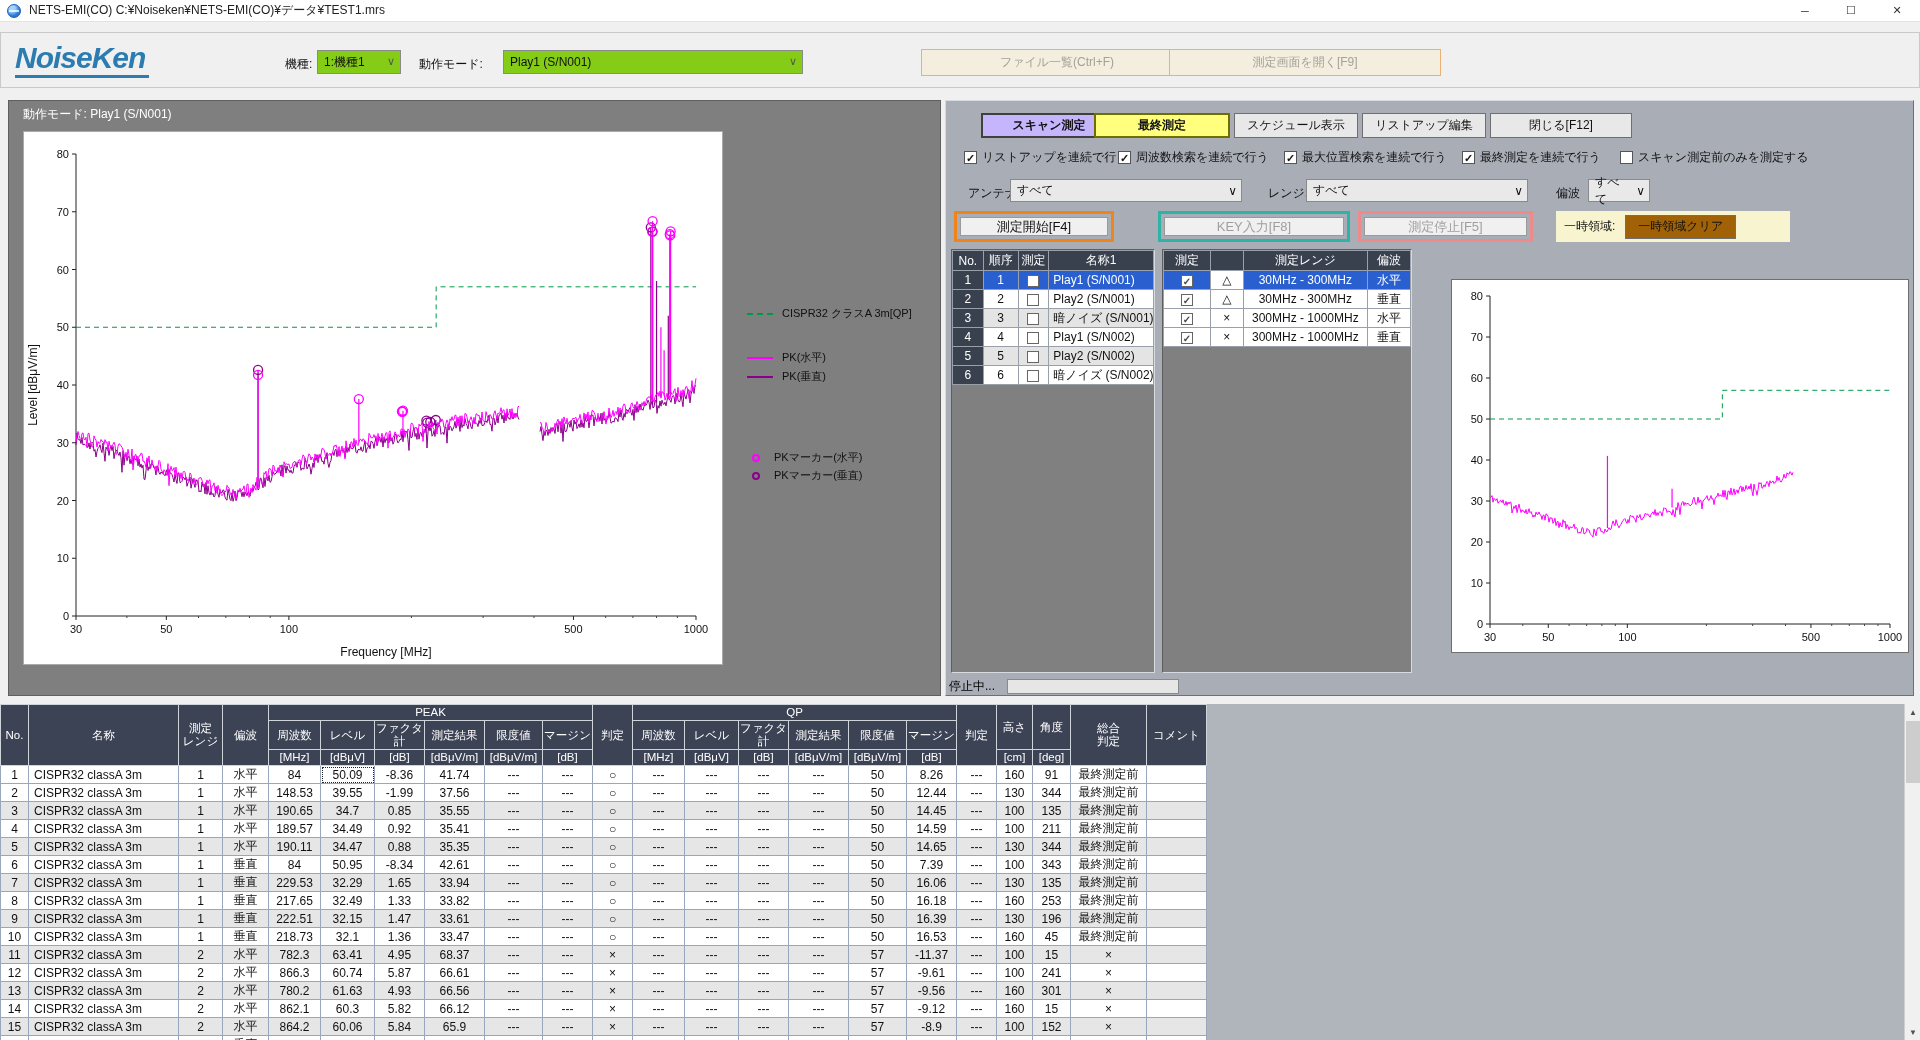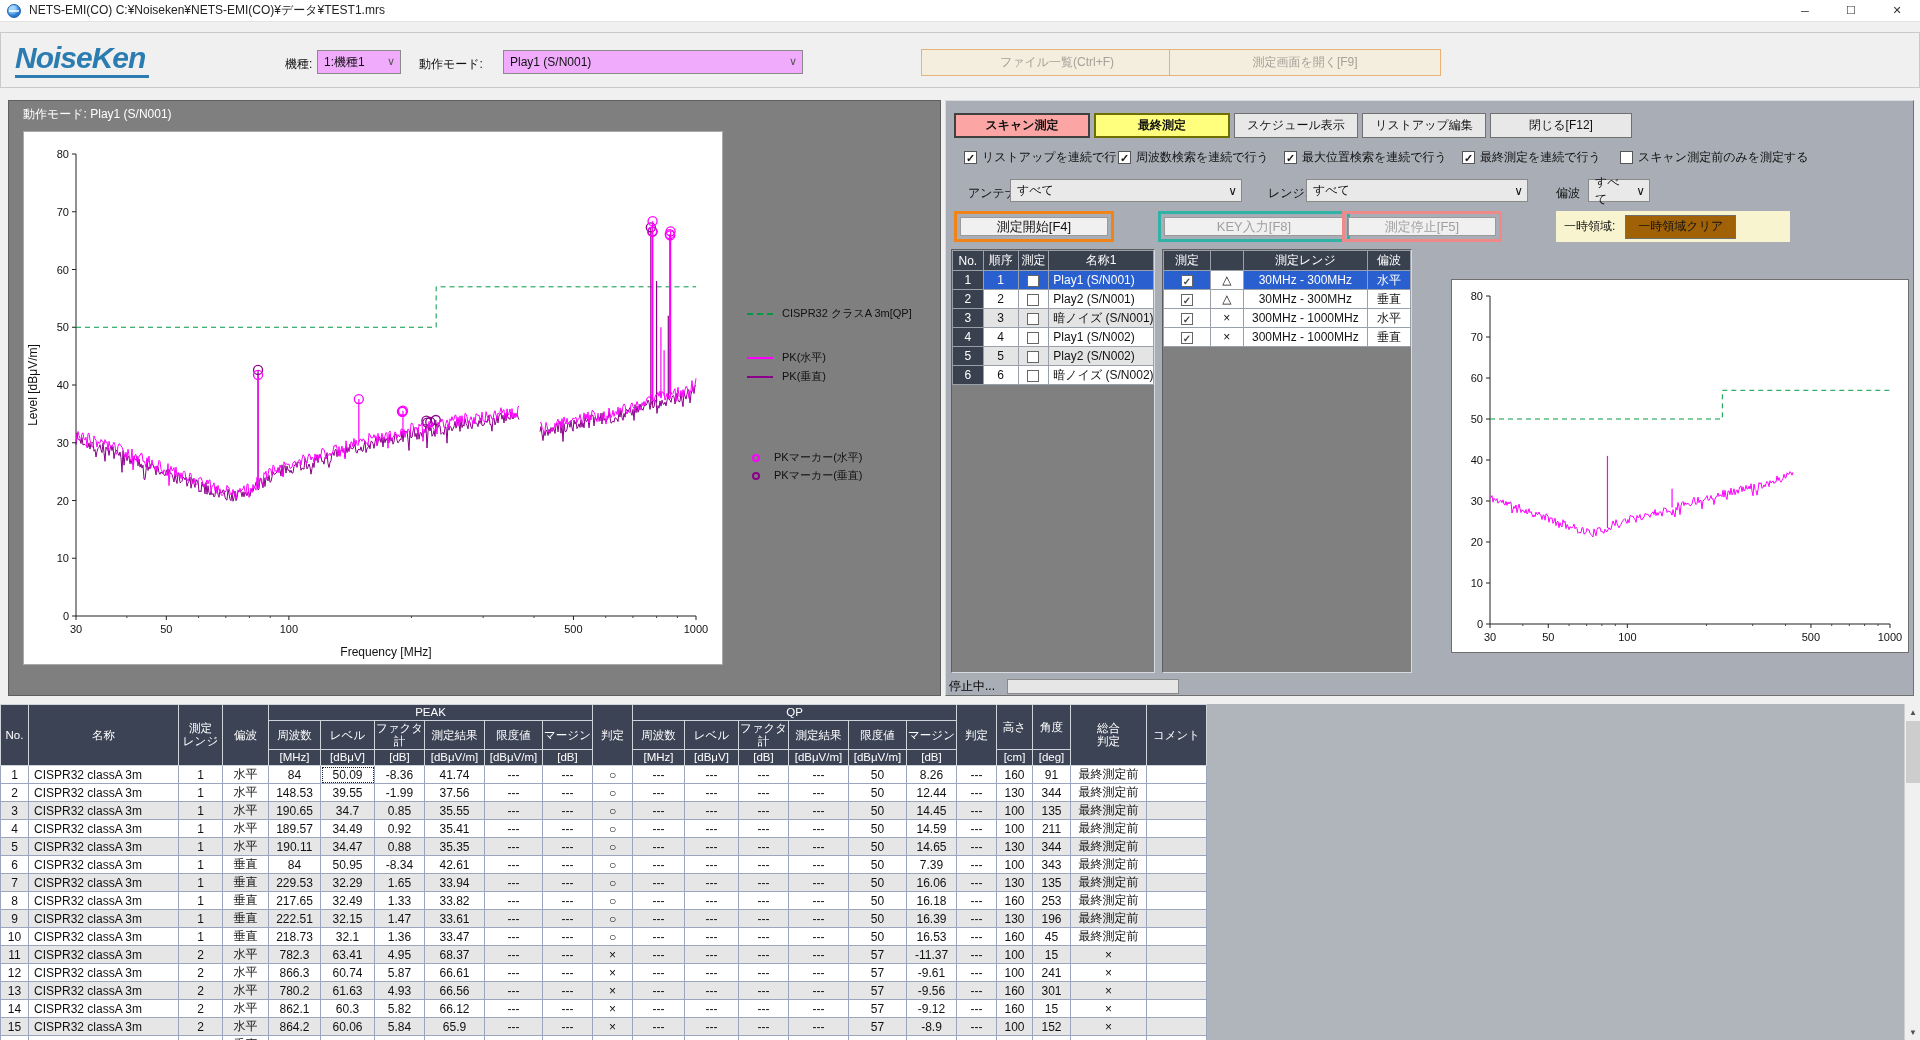--- a/index.html
+++ b/index.html
@@ -23,21 +23,21 @@
     display:flex; align-items:center; border-bottom:1px solid #d8d8d8;}
   .menu-item { font-size:12px; color:#111; padding:0 11px; height:22px; line-height:22px;}
   .menu-item:first-child{ margin-left:2px;}
 
   
   #toolbar { position:absolute; left:0; top:32px; width:1920px; height:56px; background:#f0f0f0;
     border:1px solid #c9c9c9; }
   #logo { position:absolute; left:14px; top:8px; font-size:30px; font-weight:bold; font-style:italic;
     color:#2b7cb0; letter-spacing:-1px; border-bottom:3px solid #2b7cb0; line-height:34px; padding-right:4px;}
   .tb-label { position:absolute; font-size:12px; color:#111; top:23px; }
-  .combo { position:absolute; top:17px; height:24px; background:#f0abfc; border:1px solid #8a8a8a;
+  .combo { position:absolute; top:17px; height:24px; background:#84cc16; border:1px solid #8a8a8a;
     font-size:12px; color:#111; display:flex; align-items:center; padding:0 20px 0 6px; }
   .combo .arrow { position:absolute; right:5px; top:4px; color:#555; font-size:11px; }
   .tb-btn { position:absolute; top:16px; height:27px; width:272px; background:#f3eedd;
     border:1px solid #e8b277; color:#a5a09a; font-size:12px; display:flex; align-items:center;
     justify-content:center; }
 
   
   #left-panel { position:absolute; left:8px; top:100px; width:933px; height:596px;
     background:#7f7f7f; border:1px solid #5f5f5f; }
   #lp-title { position:absolute; left:14px; top:5px; color:#ffffff; font-size:12px; }
@@ -47,21 +47,21 @@
   .leg-line { width:26px; height:0; margin-right:9px; border-top:2px solid; }
   .leg-dash { width:26px; height:0; margin-right:9px; border-top:2px dashed; }
   .leg-circ { width:8px; height:8px; border-radius:50%; border:2px solid; margin:0 14px 0 5px; }
 
   #right-panel { position:absolute; left:945px; top:100px; width:969px; height:596px;
     background:#a9aeb6; border-top:1px solid #d7dadf; border-left:1px solid #d7dadf;
     border-right:1px solid #707070; border-bottom:1px solid #707070; }
   .tab-btn { position:absolute; top:12px; height:25px; display:flex; align-items:center;
     justify-content:center; font-size:12px; color:#111; background:#e8e8e8;
     border:1px solid #6f6f6f; }
-  .tab-scan { background:#fca5a5; border:2px solid #404040; font-weight:bold;}
+  .tab-scan { background:#c4b5fd; border:2px solid #404040; font-weight:bold;margin-left:27px;}
   .tab-final { background:#ffff7d; border:2px solid #6f6f00; font-weight:bold;}
   .chk-row { position:absolute; top:48px; display:flex; align-items:center; font-size:12px; color:#111;}
   .chk-box { width:13px; height:13px; background:#fff; border:1px solid #555; margin-right:5px;
     font-size:11px; line-height:12px; text-align:center; color:#1a1a1a; font-weight:bold;}
   .rp-label { position:absolute; font-size:12px; color:#111; top:84px;}
   .rp-combo { position:absolute; top:78px; height:23px; background:#e9e9e9; border:1px solid #8a8a8a;
     font-size:12px; color:#111; display:flex; align-items:center; padding:0 18px 0 6px;}
   .action-wrap { position:absolute; top:110px; height:31px; padding:3px; }
   .aw-start { border:3px solid #f08418; }
   .aw-key { border:3px solid #2fb3a6; }
@@ -305,21 +305,21 @@
           <span class="arrow" style="position: absolute; right: 4px;">∨</span>
         </div>
       </div>
     <div id="rp-actions">
         <div class="action-wrap aw-start" style="left: 8px; width: 160px;">
           <div class="action-btn">測定開始[F4]</div>
         </div>
         <div class="action-wrap aw-key" style="left: 212px; width: 192px;">
           <div class="action-btn disabled">KEY入力[F8]</div>
         </div>
-        <div class="action-wrap aw-stop" style="left: 396px; width: 160px;">
+        <div class="action-wrap aw-stop" style="left: 412px; width: 175px;">
           <div class="action-btn disabled">測定停止[F5]</div>
         </div>
       </div>
     <div id="temp-panel">
       <span style="margin-left:8px;">一時領域:</span>
       <div id="temp-clear">一時領域クリア</div>
     </div>
 
     <div class="sub-panel" style="left:5px; width:204px;">
       <table class="mid" id="list-table">

